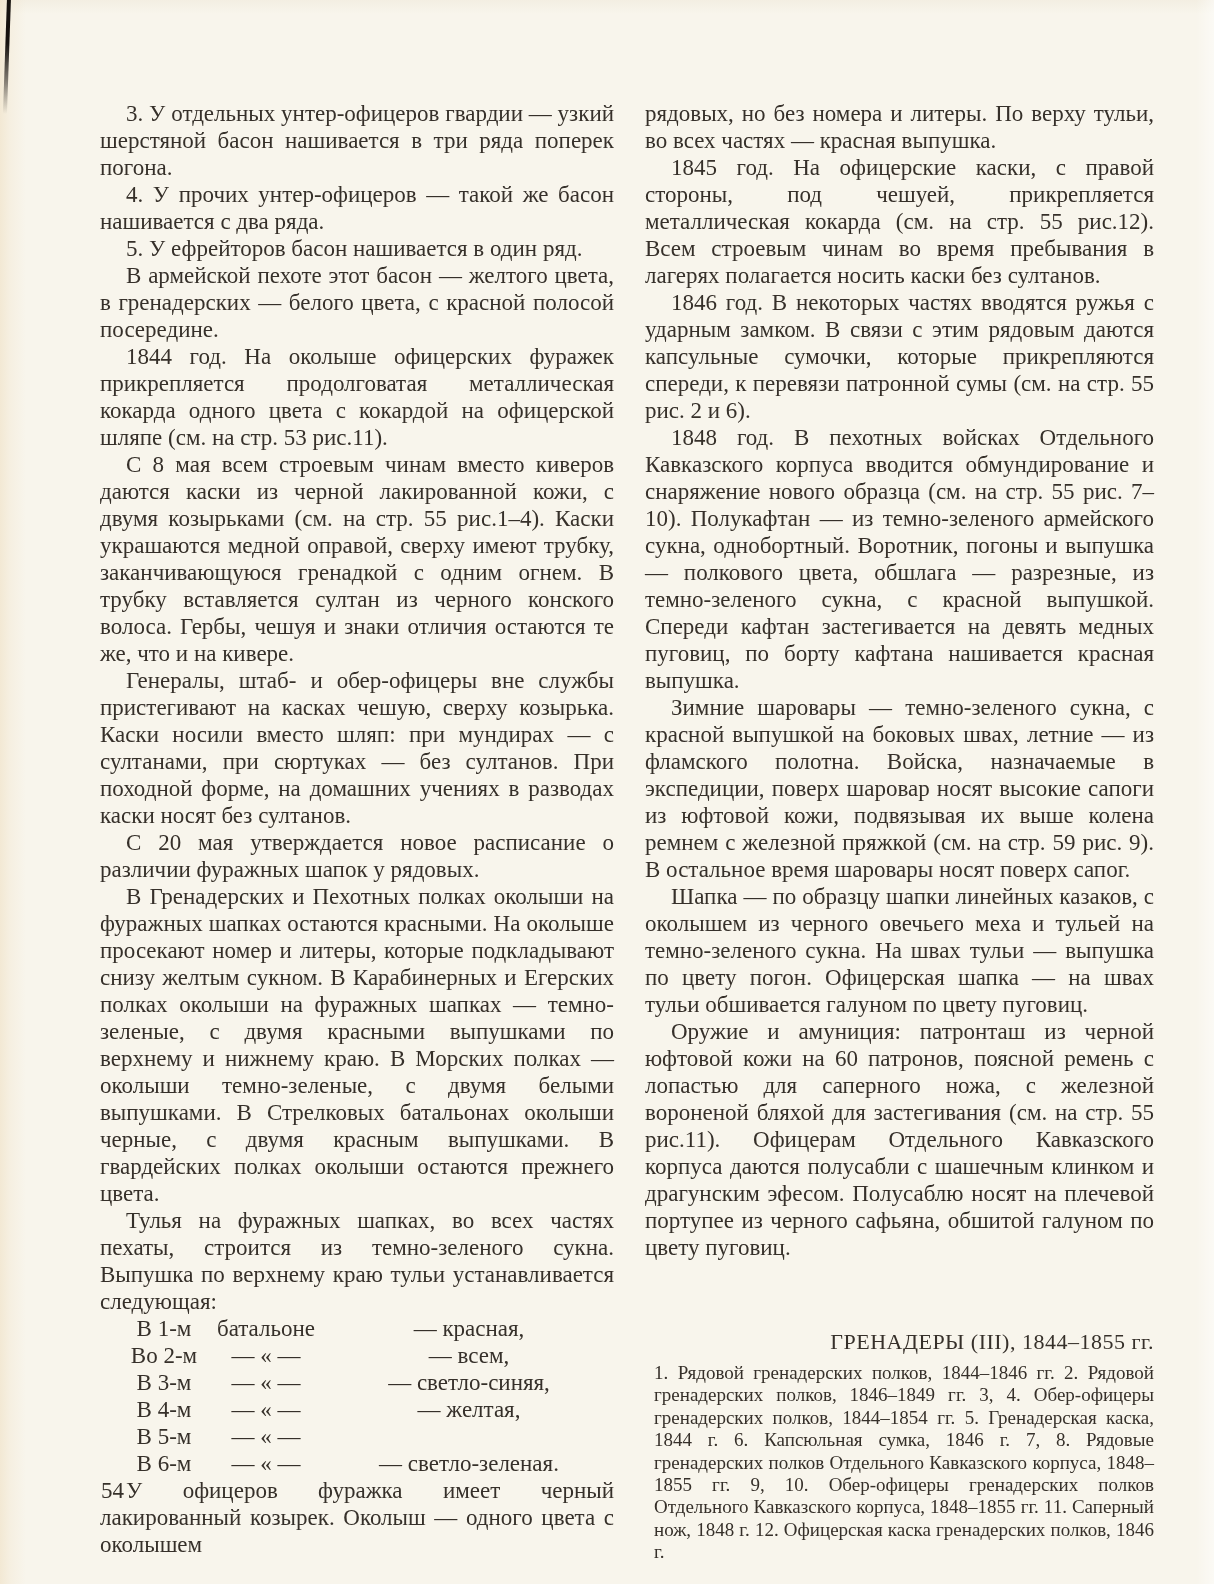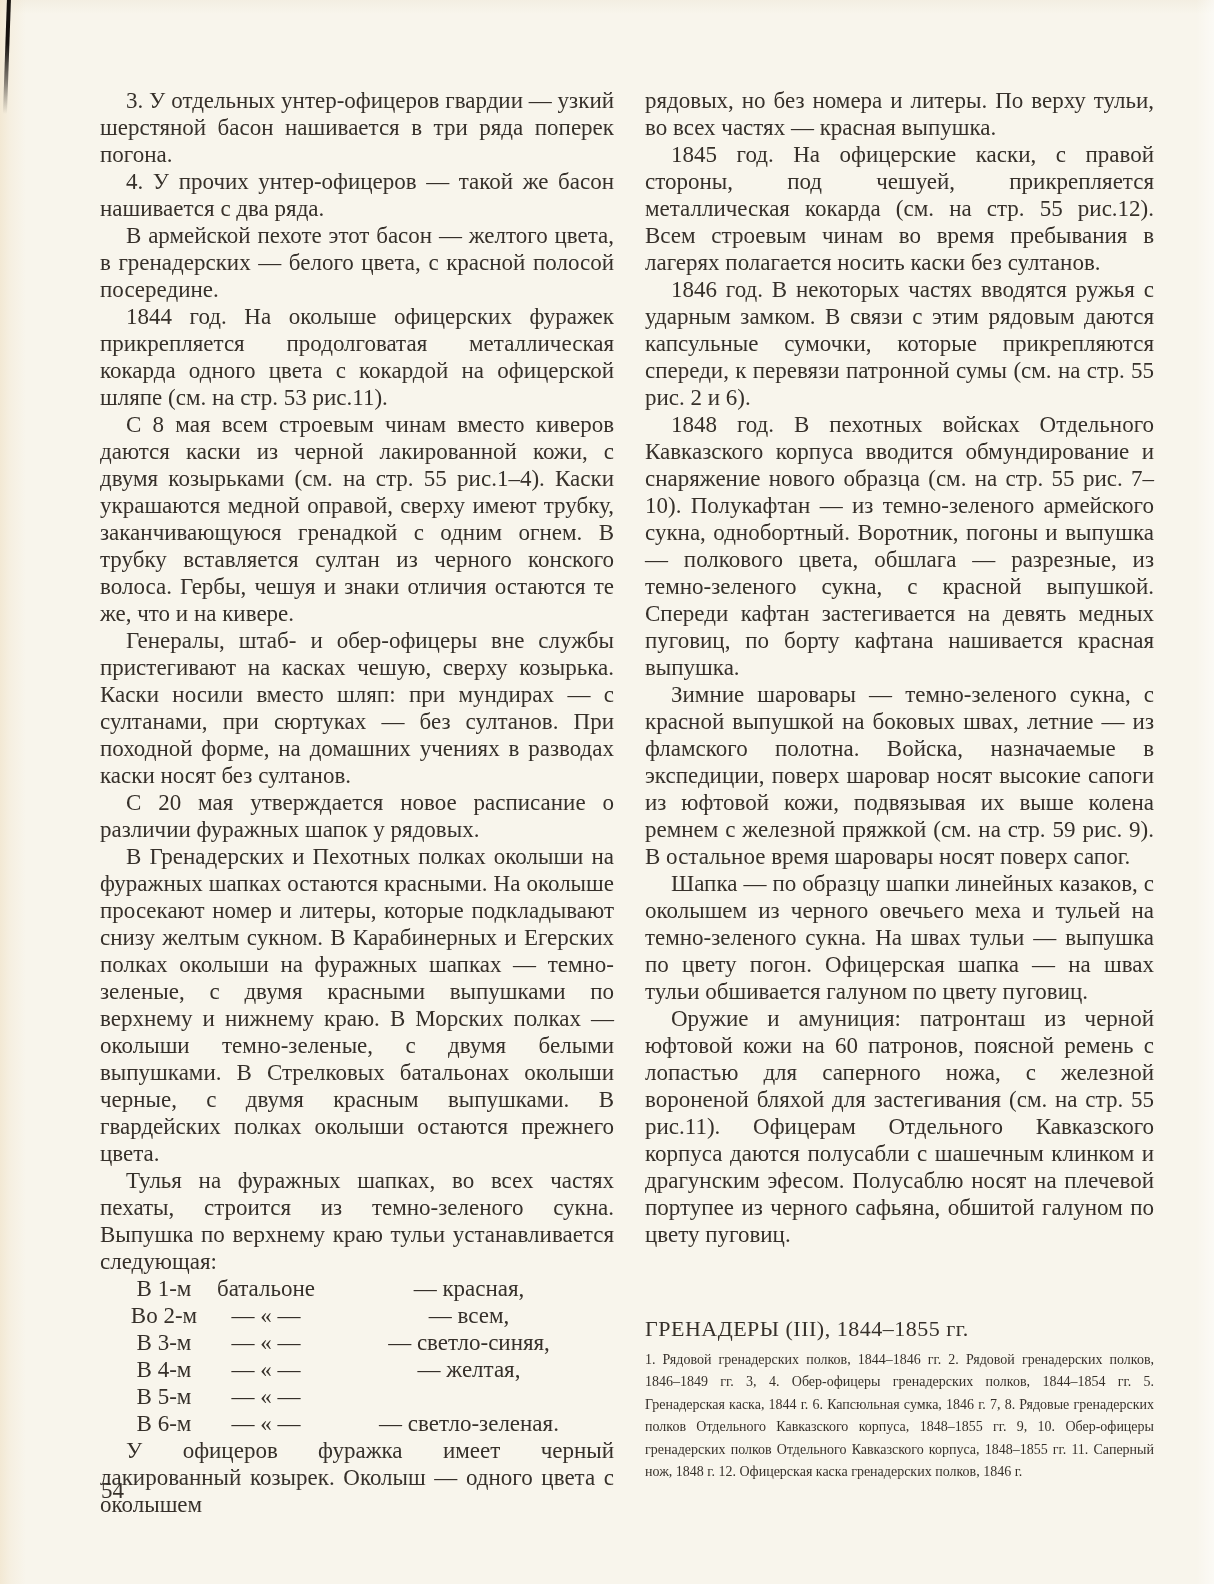--- a/index.html
+++ b/index.html
@@ -15,55 +15,56 @@
     font-family:"Liberation Serif","DejaVu Serif",serif;
     color:#36302a;
     -webkit-hyphens:auto;hyphens:auto;
   }
   .scan-line-mark{
     position:absolute;left:5px;top:-4px;width:4px;height:118px;
     background:linear-gradient(180deg,#15110e 0 40%,rgba(21,17,14,.55) 70%,rgba(21,17,14,0));
     transform:rotate(2deg);
   }
   .col{
-    position:absolute;top:87px;
+    position:absolute;top:100px;
     font-size:23px;line-height:27px;
     text-align:justify;
   }
   .col-left{left:100px;width:514px;}
   .col-right{left:645px;width:509px;}
   p.body-par{margin:0;padding:0;text-indent:26px;}
   p.body-par.noindent{text-indent:0;}
   .battalion-list{margin:0 0 0 20px;}
   .battalion-row{display:grid;grid-template-columns:88px 116px auto;line-height:27px;text-align:center;}
   .section-heading{
     margin:67px 0 0 0;
     font-size:22px;font-weight:normal;line-height:27px;
-    text-align:left;letter-spacing:.5px;
+    text-align:right;letter-spacing:.5px;
   }
   .figure-caption{
-    margin:7px 0 0 0;
-    font-size:14px;line-height:22.4px;
+    margin:7px 0 0 9px;
+    font-size:19px;line-height:22.4px;
     text-align:justify;text-indent:0;
   }
   .page-number{
     position:absolute;left:101px;top:1477px;
     font-size:23px;line-height:27px;text-align:center;
   }
 </style>
 </head>
 <body>
 
 <div class="page">
 
   <div class="scan-line-mark"></div>
 
   <div class="col col-left">
     <p class="body-par">3. У отдельных унтер-офицеров гвардии — узкий шерстяной басон нашивается в три ряда поперек погона.</p>
     <p class="body-par">4. У прочих унтер-офицеров — такой же басон нашивается с два ряда.</p>
+    <p class="body-par">5. У ефрейторов басон нашивается в один ряд.</p>
     <p class="body-par">В армейской пехоте этот басон — желтого цвета, в гренадерских — белого цвета, с красной полосой посередине.</p>
     <p class="body-par">1844 год. На околыше офицерских фуражек прикрепляется продолговатая металлическая кокарда одного цвета с кокардой на офицерской шляпе (см. на стр. 53 рис.11).</p>
     <p class="body-par">С 8 мая всем строевым чинам вместо киверов даются каски из черной лакированной кожи, с двумя козырьками (см. на стр. 55 рис.1–4). Каски украшаются медной оправой, сверху имеют трубку, заканчивающуюся гренадкой с одним огнем. В трубку вставляется султан из черного конского волоса. Гербы, чешуя и знаки отличия остаются те же, что и на кивере.</p>
     <p class="body-par">Генералы, штаб- и обер-офицеры вне службы пристегивают на касках чешую, сверху козырька. Каски носили вместо шляп: при мундирах — с султанами, при сюртуках — без султанов. При походной форме, на домашних учениях в разводах каски носят без султанов.</p>
     <p class="body-par">С 20 мая утверждается новое расписание о различии фуражных шапок у рядовых.</p>
     <p class="body-par">В Гренадерских и Пехотных полках околыши на фуражных шапках остаются красными. На околыше просекают номер и литеры, которые подкладывают снизу желтым сукном. В Карабинерных и Егерских полках околыши на фуражных шапках — темно-зеленые, с двумя красными выпушками по верхнему и нижнему краю. В Морских полках — околыши темно-зеленые, с двумя белыми выпушками. В Стрелковых батальонах околыши черные, с двумя красным выпушками. В гвардейских полках околыши остаются прежнего цвета.</p>
     <p class="body-par">Тулья на фуражных шапках, во всех частях пехаты, строится из темно-зеленого сукна. Выпушка по верхнему краю тульи устанавливается следующая:</p>
 
     <div class="battalion-list">
       <div class="battalion-row">

